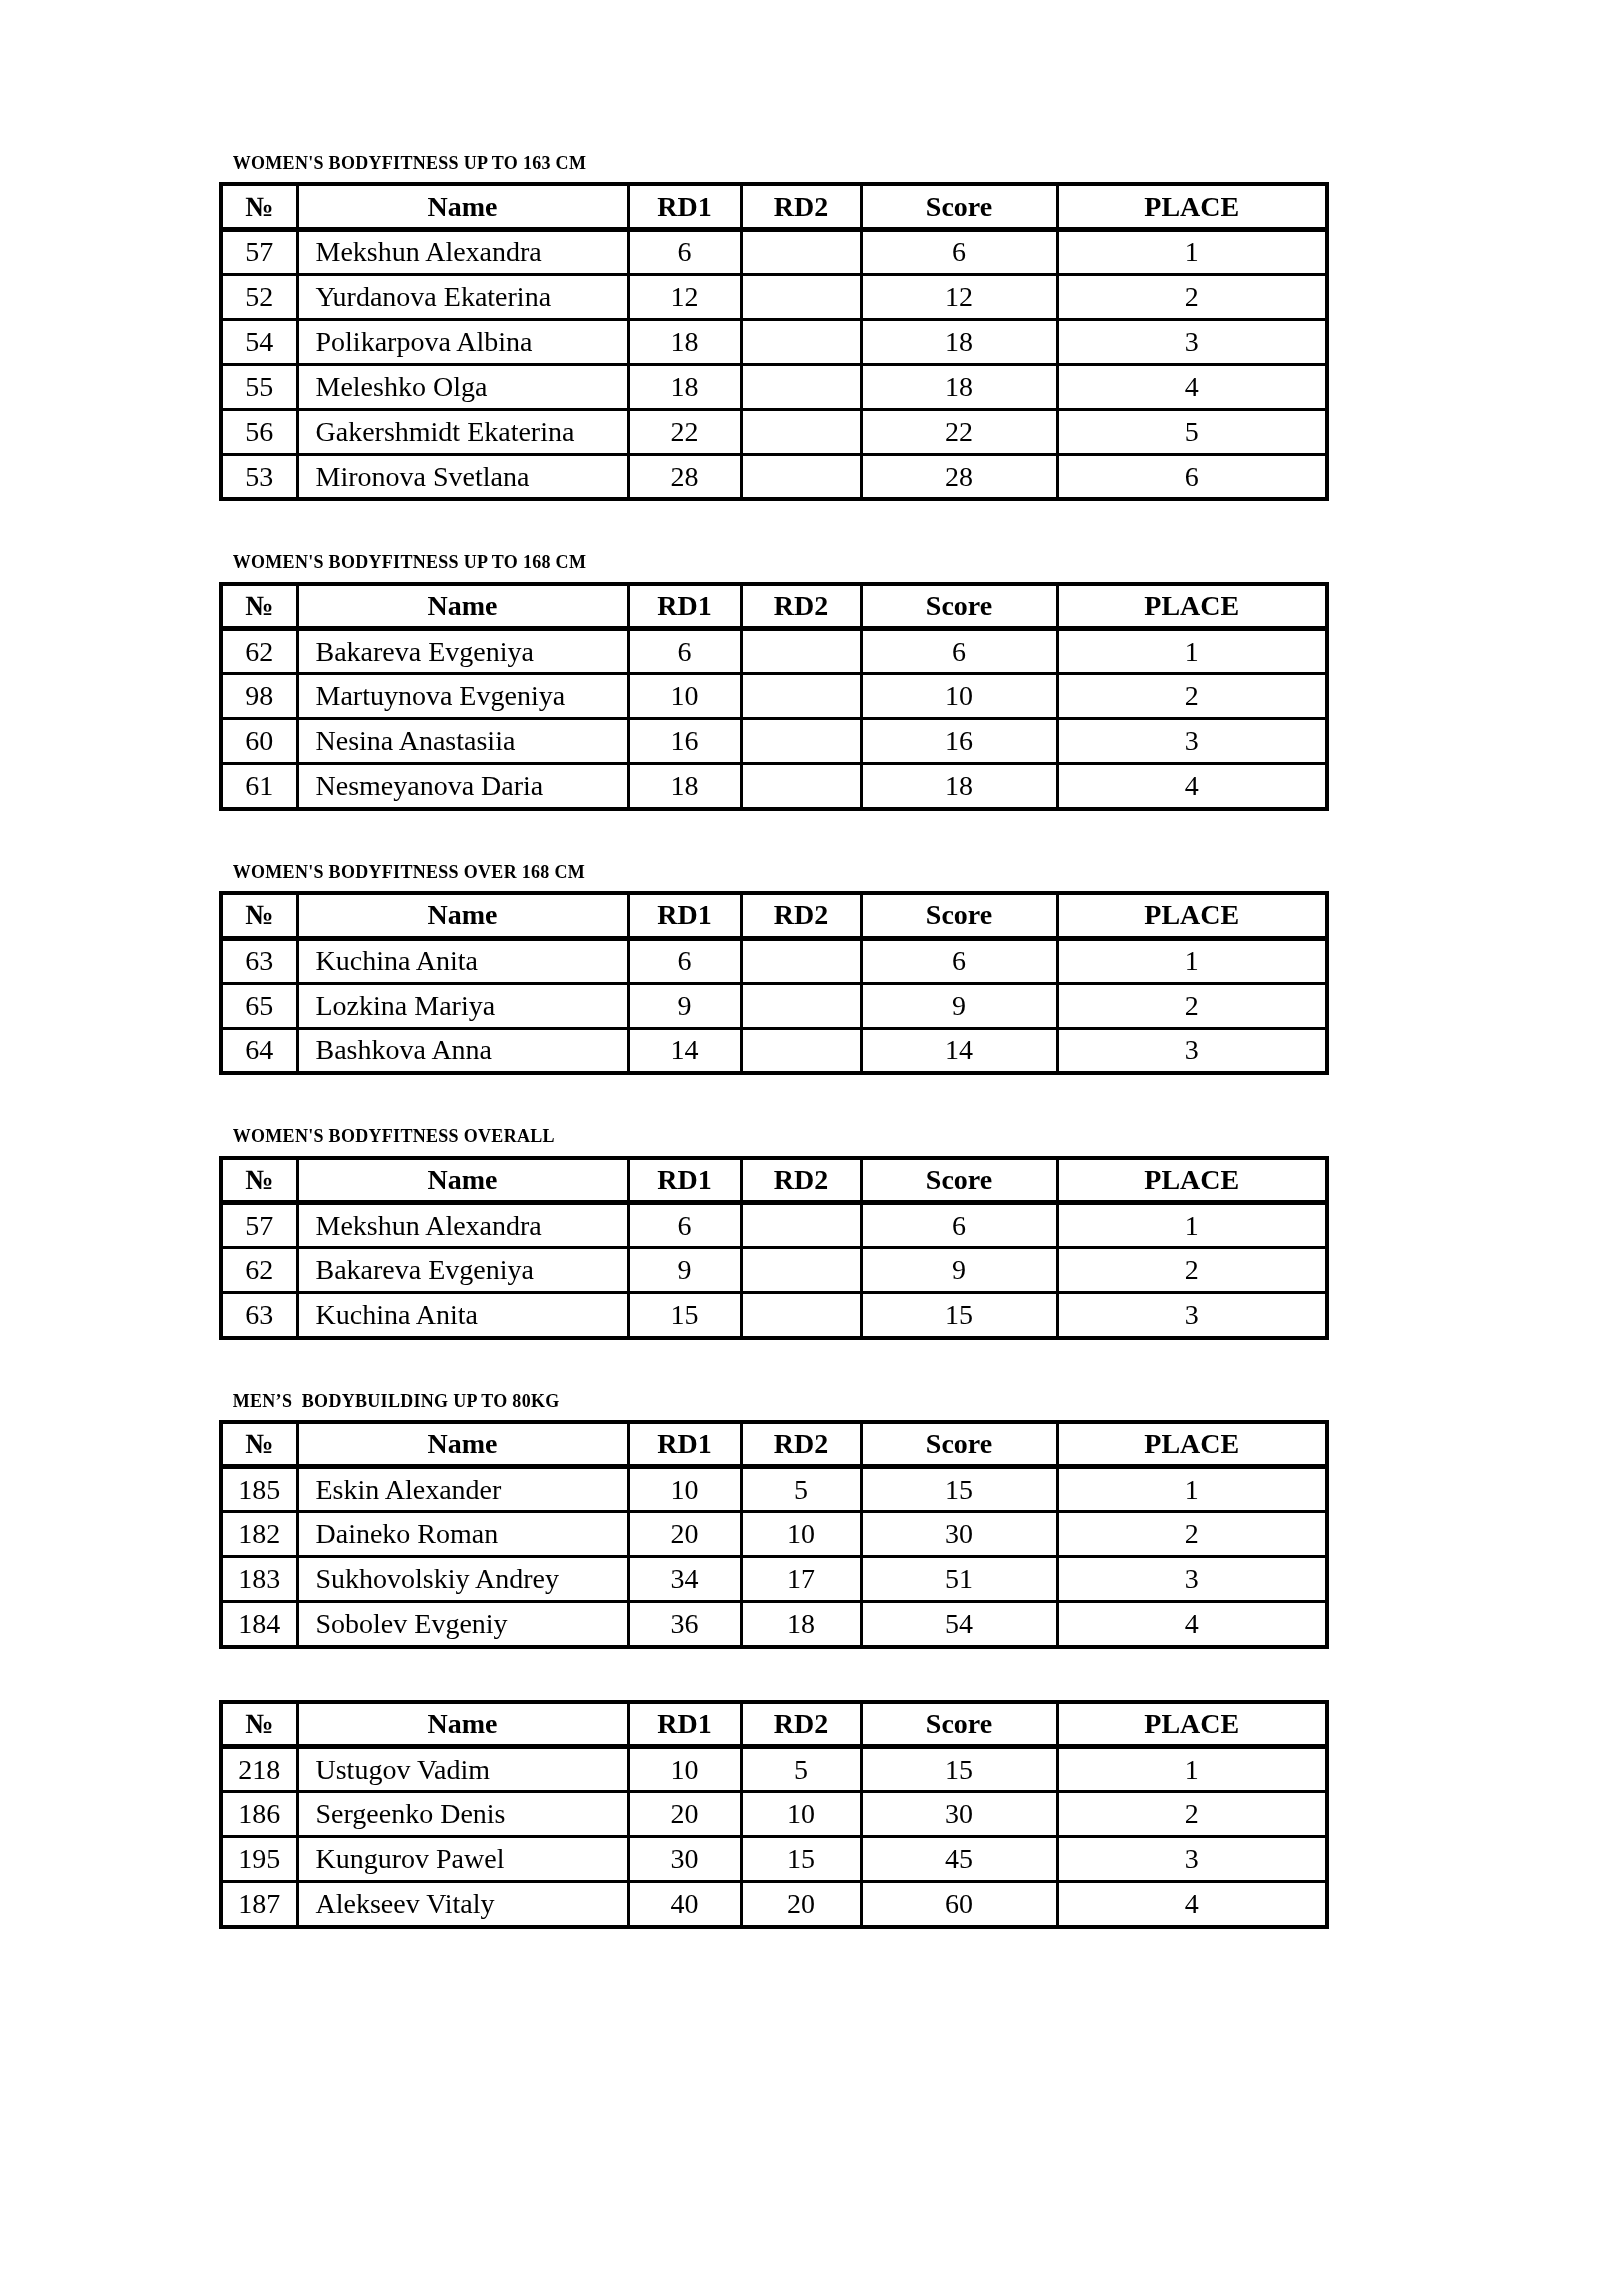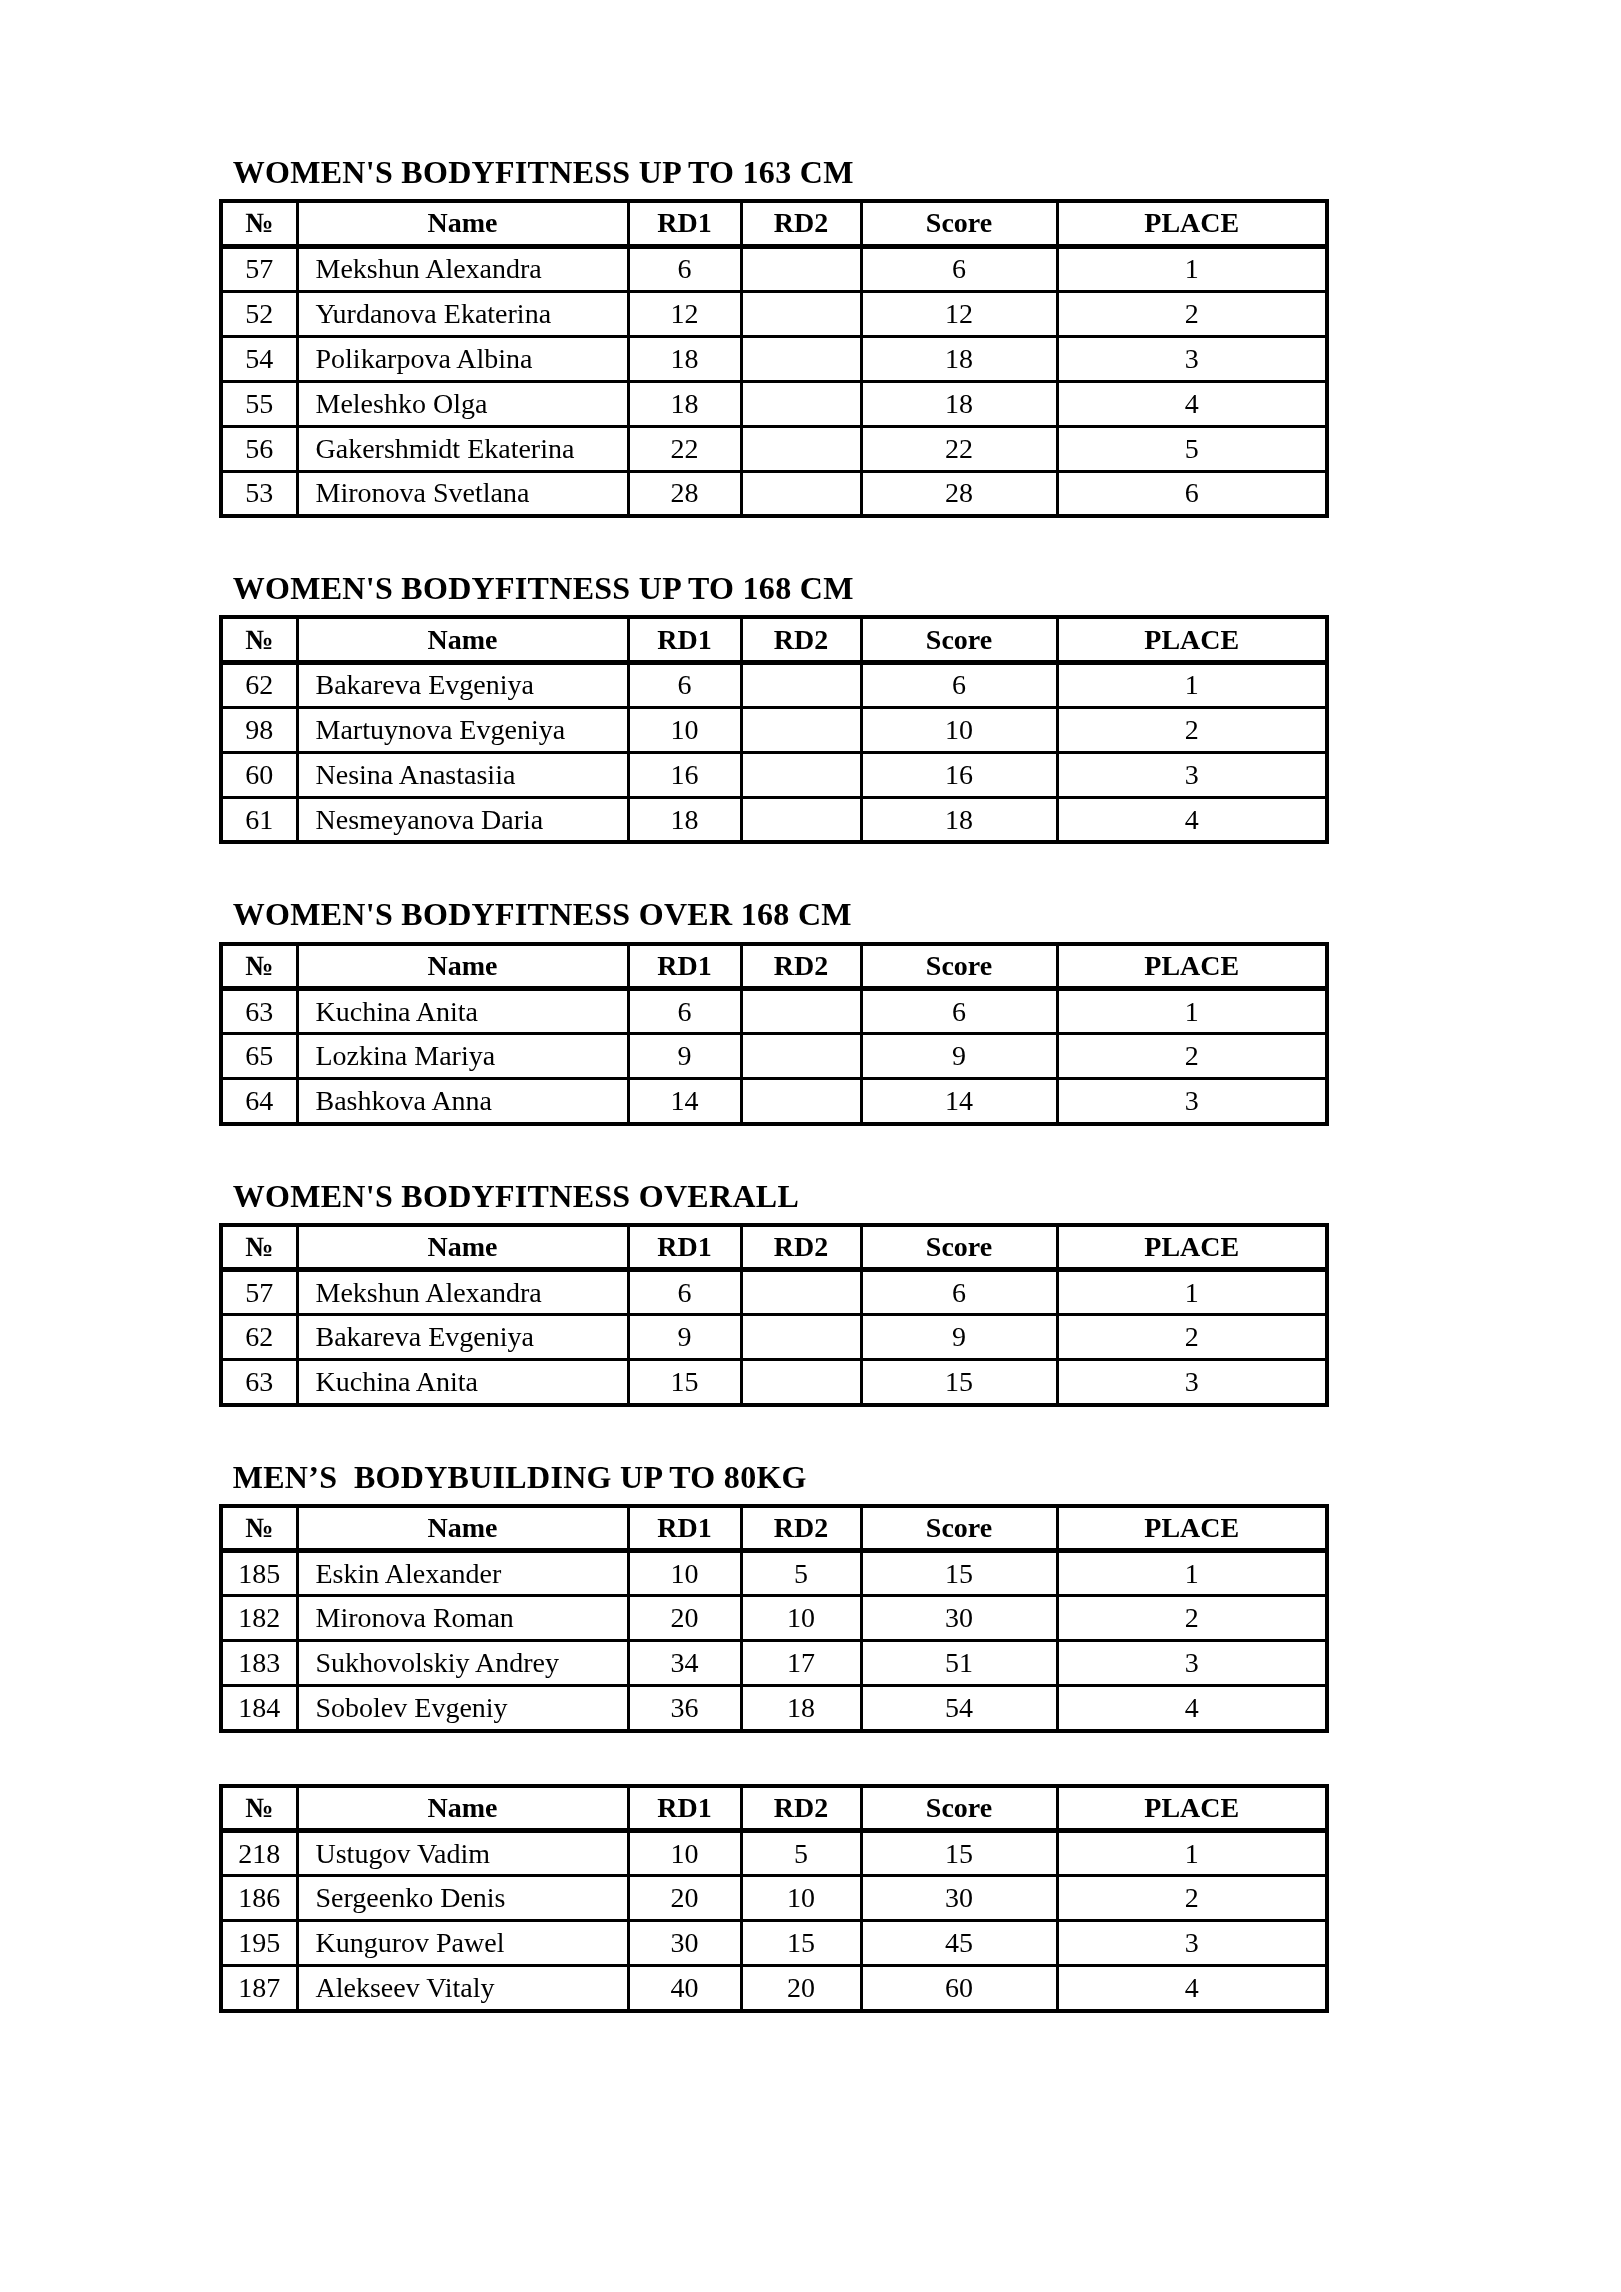--- a/index.html
+++ b/index.html
@@ -21,21 +21,21 @@
     position: absolute;
     left: 219px;
     top: 153px;
     width: 1106px;
   }
   .results-section {
     margin: 0 0 51px 0;
   }
   .section-title {
     margin: 0 0 7.8px 13.7px;
-    font-size: 32px;
+    font-size: 18px;
     line-height: 1.2;
     font-weight: bold;
     white-space: pre;
     letter-spacing: 0.3px;
   }
   table.results-table {
     border-collapse: collapse;
     table-layout: fixed;
     width: 1106px;
     border: 4.9px solid #000000;
@@ -328,21 +328,21 @@
             <tr>
               <td class="cell-no">185</td>
               <td class="cell-name">Eskin Alexander</td>
               <td class="cell-rd1">10</td>
               <td class="cell-rd2">5</td>
               <td class="cell-score">15</td>
               <td class="cell-place">1</td>
             </tr>
             <tr>
               <td class="cell-no">182</td>
-              <td class="cell-name">Mironova Roman</td>
+              <td class="cell-name">Daineko Roman</td>
               <td class="cell-rd1">20</td>
               <td class="cell-rd2">10</td>
               <td class="cell-score">30</td>
               <td class="cell-place">2</td>
             </tr>
             <tr>
               <td class="cell-no">183</td>
               <td class="cell-name">Sukhovolskiy Andrey</td>
               <td class="cell-rd1">34</td>
               <td class="cell-rd2">17</td>

